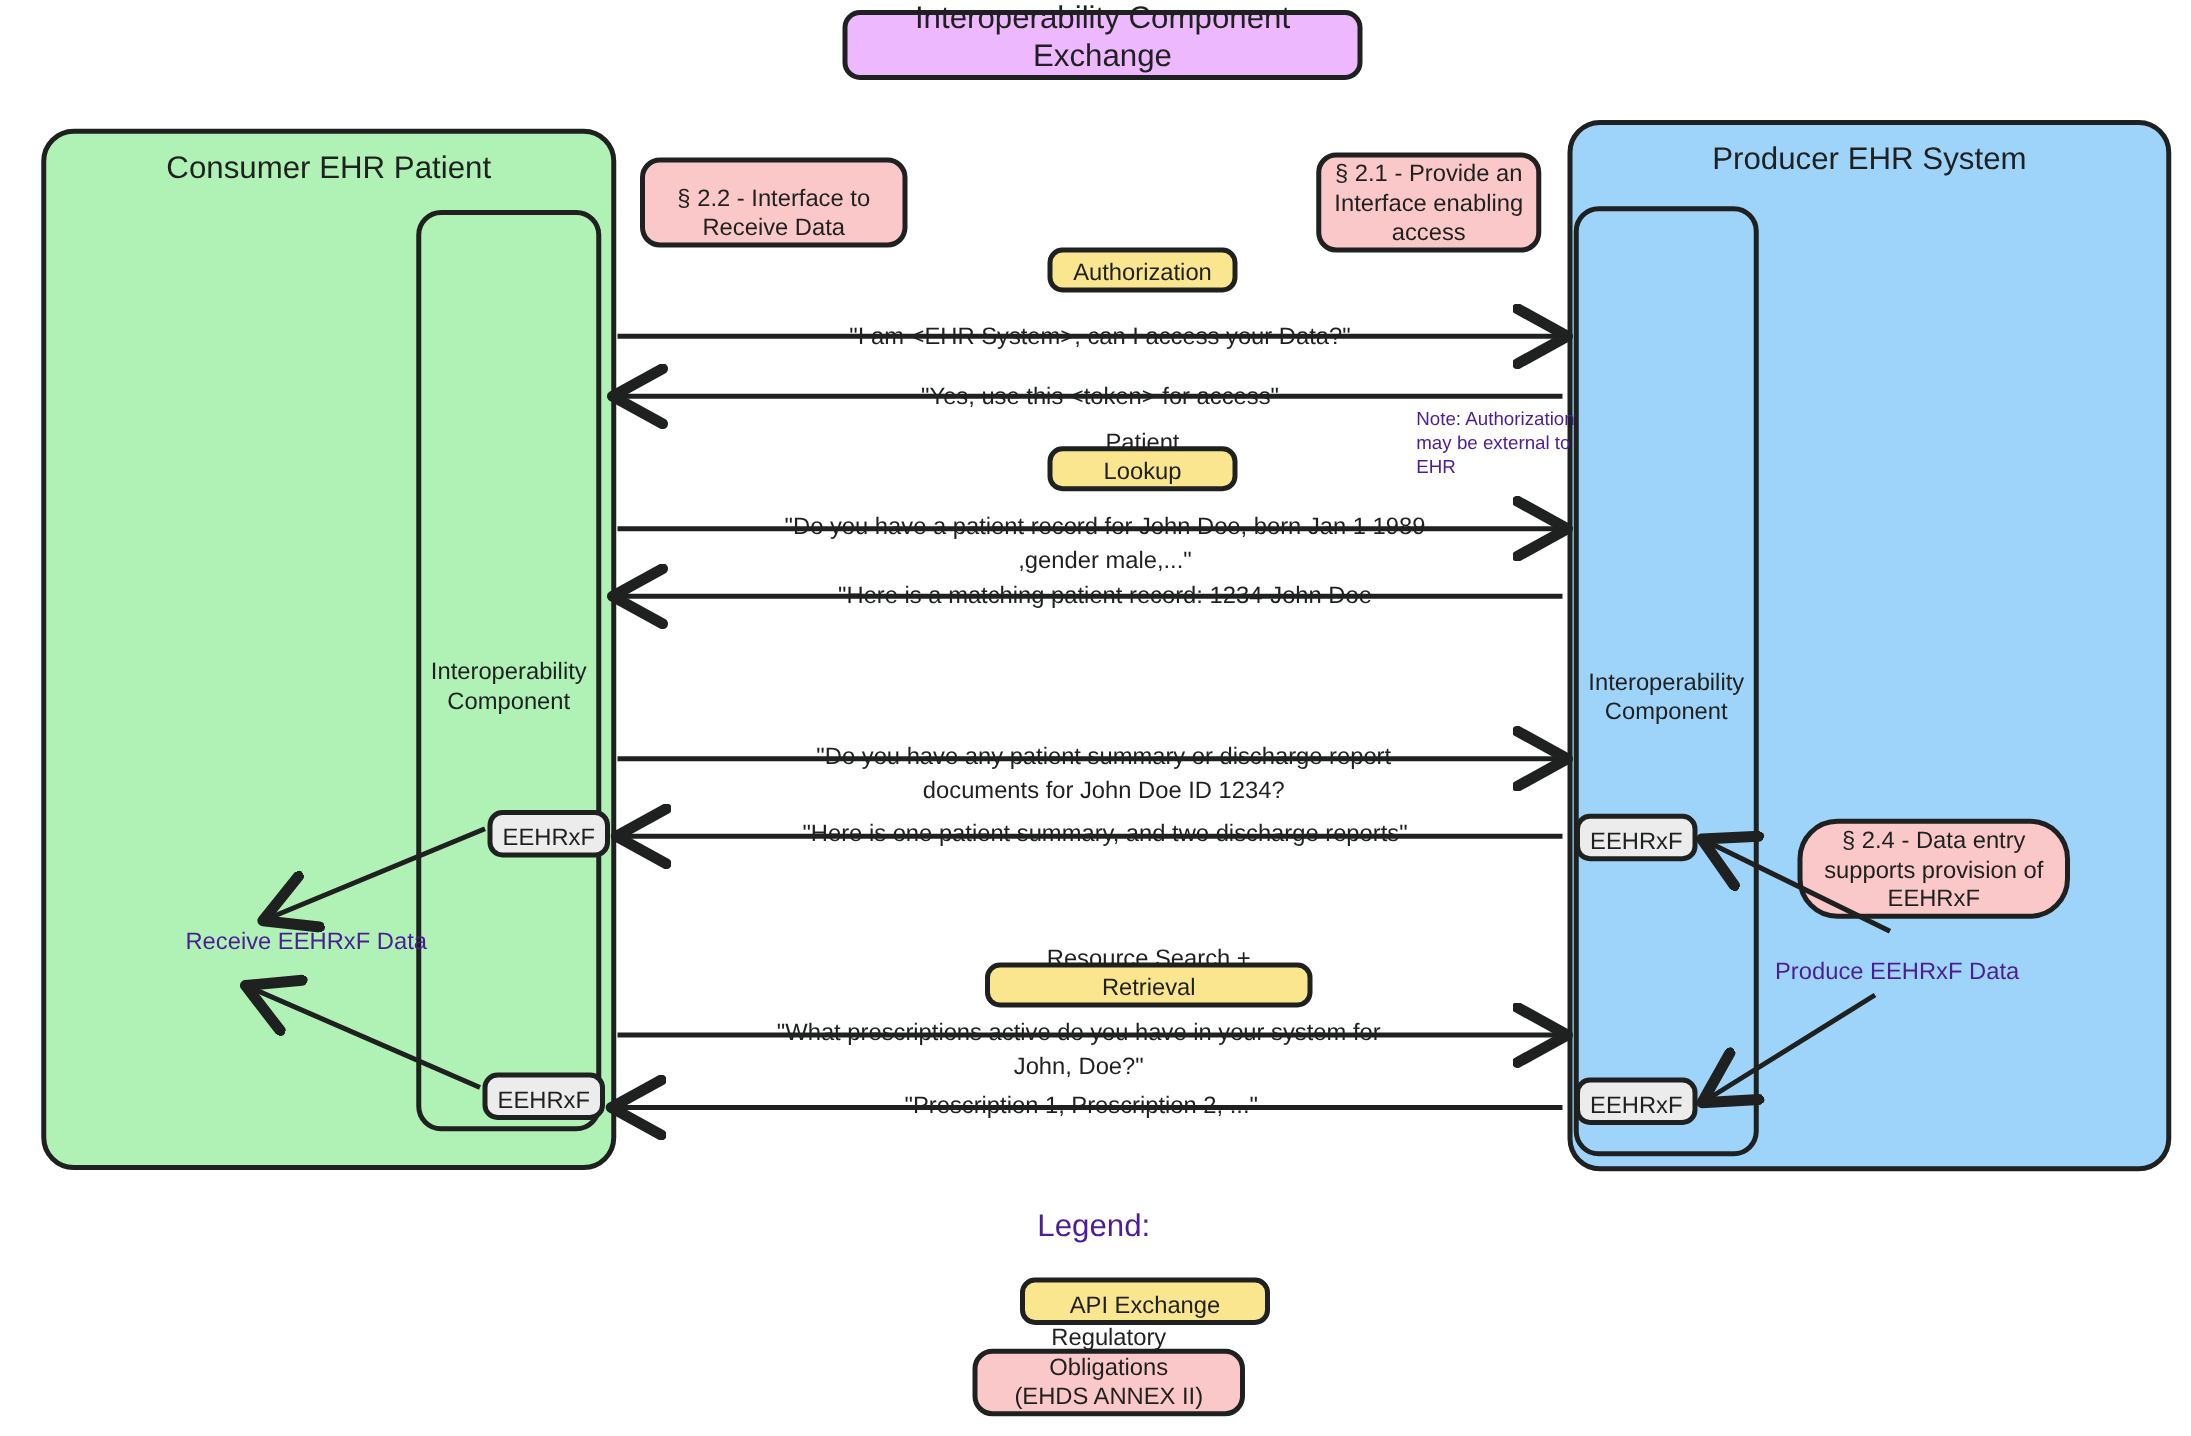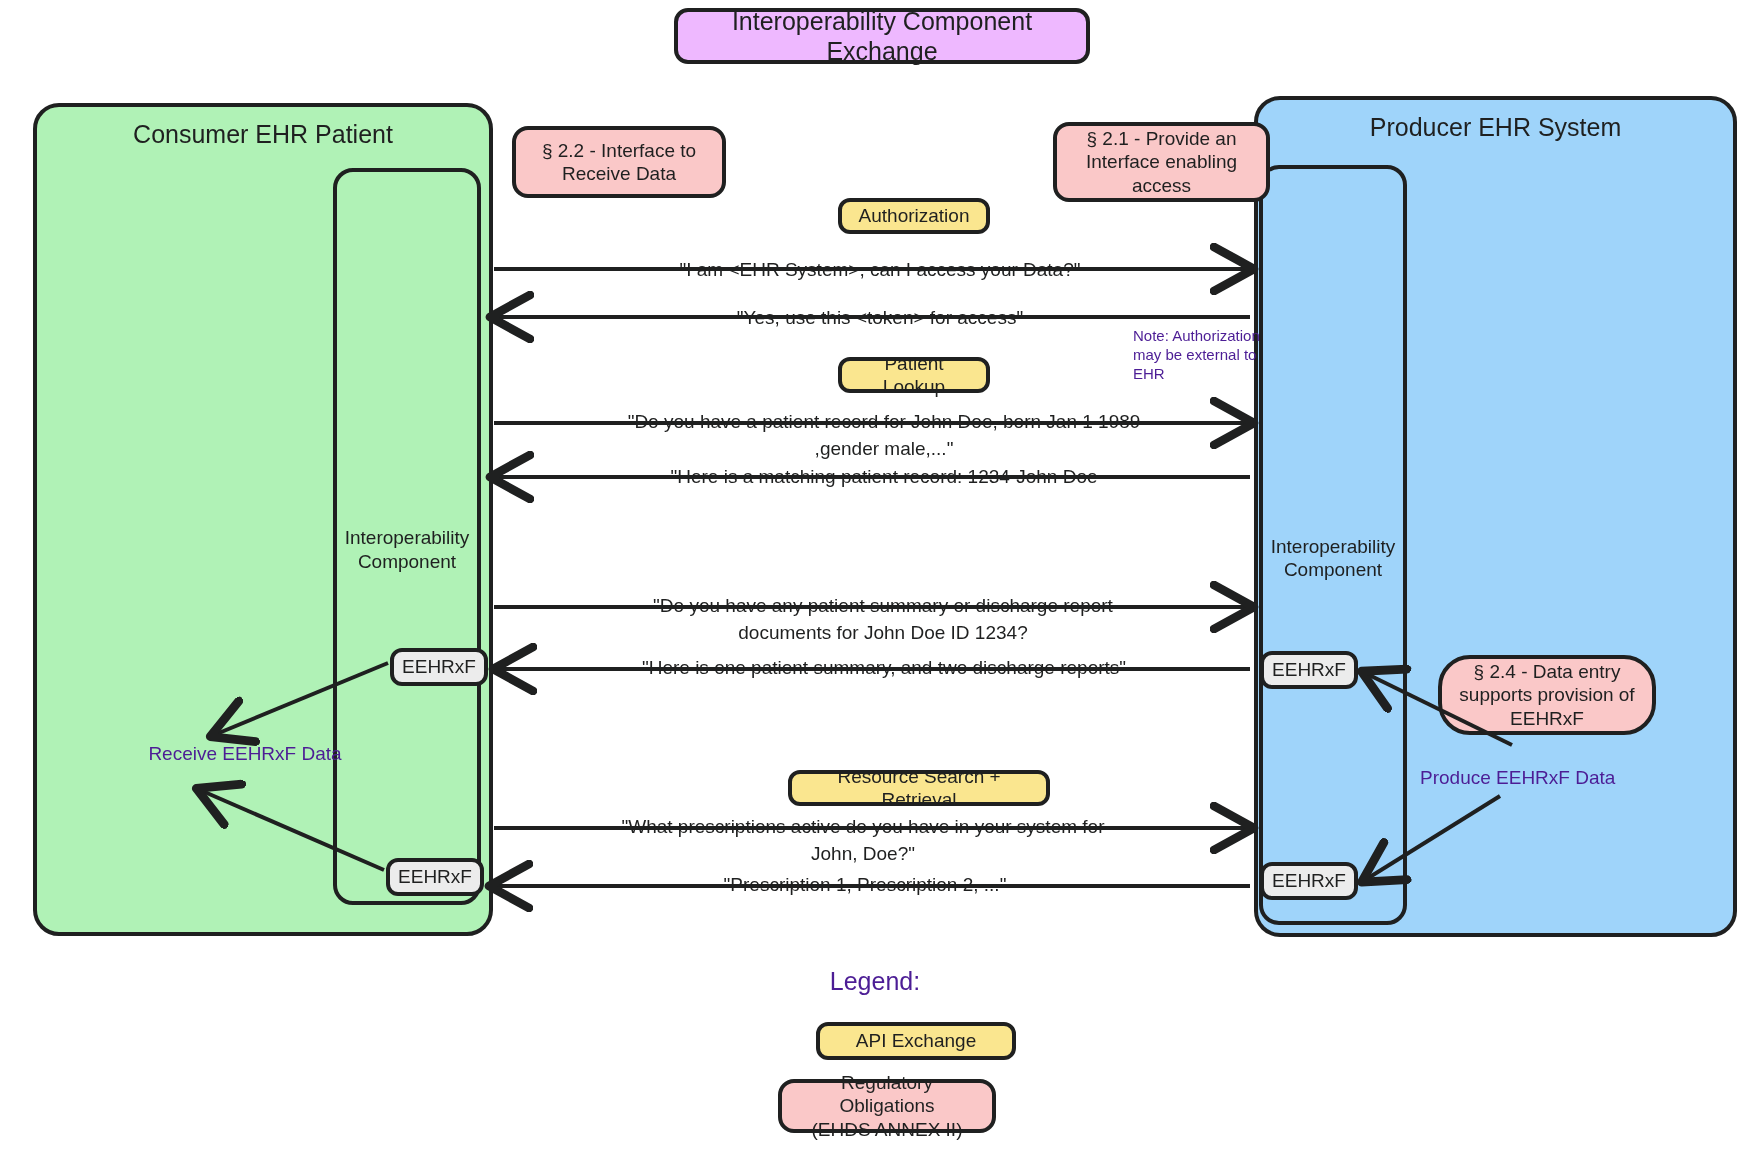--- a/index.html
+++ b/index.html
@@ -18,21 +18,21 @@
     background: #ffffff;
     overflow: hidden;
   }
   
   .node {
     position: absolute;
     box-sizing: border-box;
     border: 4px solid #1f2020;
     border-radius: 14px;
     display: flex;
-    align-items: center;
+    align-items: flex-end;
     justify-content: center;
     text-align: center;
     line-height: 1.22;
   }
   .title-node {
     background: #eeb8ff;
     font-size: 25px;
     border-radius: 14px;
   }
   .system-box {
@@ -138,21 +138,21 @@
   <div class="node interop-box interop-producer" style="left:1259px; top:165px; width:148px; height:760px;">
     <span style="white-space: pre-line;">Interoperability
 Component</span>
   </div>
 
   <div class="node reg-node" style="left:512px; top:126px; width:214px; height:72px;">
     <span style="white-space: pre-line;">§ 2.2 - Interface to
 Receive Data</span>
   </div>
 
-  <div class="node reg-node" style="left:1053px; top:122px; width:217px; height:80px;">
+  <div class="node reg-node" style="left:1053px; top:122px; width:180px; height:80px;">
     <span style="white-space: pre-line;">§ 2.1 - Provide an
 Interface enabling
 access</span>
   </div>
 
   <div class="node reg-node" style="left:1438px; top:655px; width:218px; height:80px;border-radius:32px;">
     <span style="white-space: pre-line;">§ 2.4 - Data entry
 supports provision of
 EEHRxF</span>
   </div>

